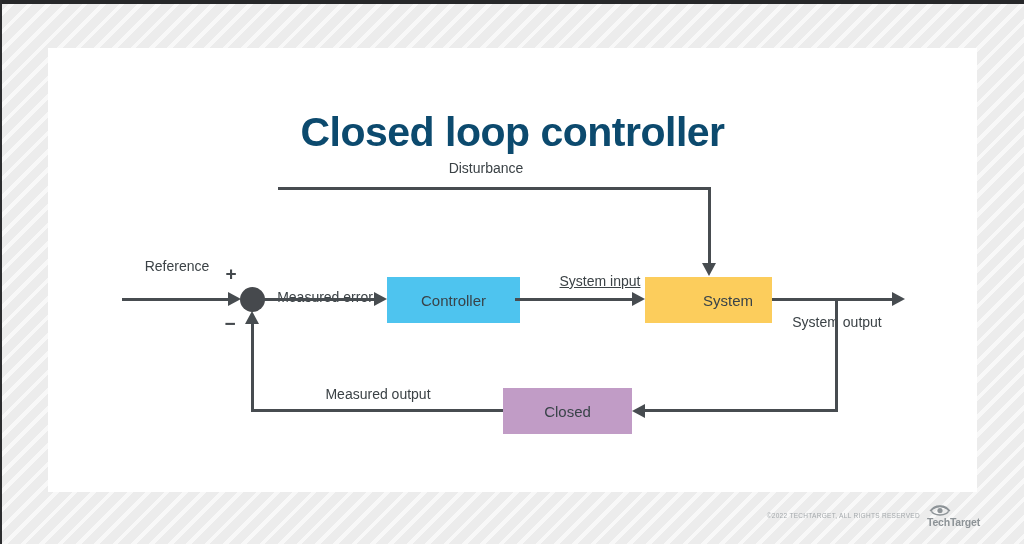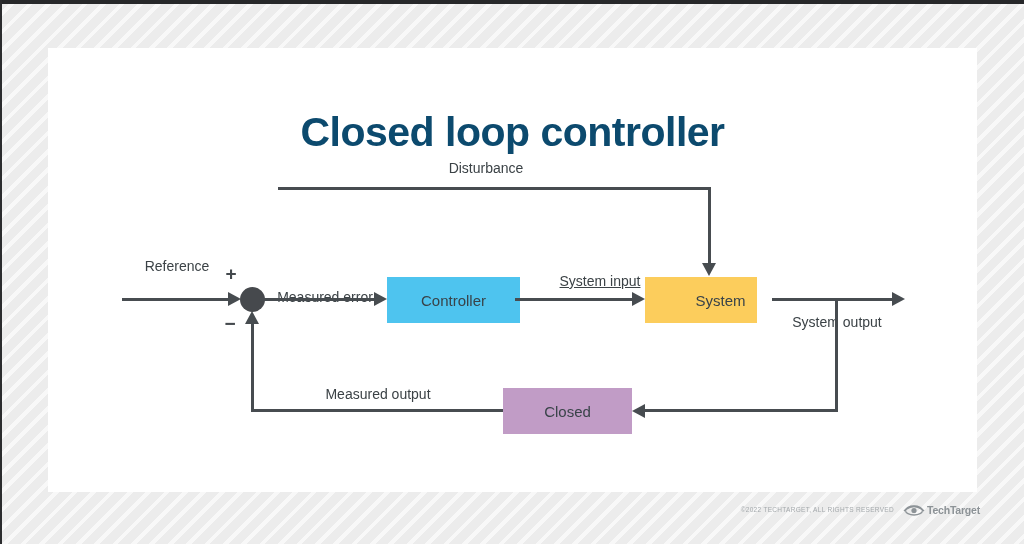--- a/index.html
+++ b/index.html
@@ -30,21 +30,21 @@
   .arrow.left  { border-top:7px solid transparent; border-bottom:7px solid transparent; border-right:13px solid #474c50; }
   .arrow.down  { border-left:7px solid transparent; border-right:7px solid transparent; border-top:13px solid #474c50; }
   .arrow.up    { border-left:7px solid transparent; border-right:7px solid transparent; border-bottom:13px solid #474c50; }
 
   .junction { position:absolute; left:192px; top:239px; width:25px; height:25px;
               border-radius:50%; background:#46494d; }
 
   .block { position:absolute; height:46px; display:flex; align-items:center; justify-content:center;
            font-size:15px; color:#394349; }
   .block.controller { left:339px; top:229px; width:133px; background:#4ec4ef; }
-  .block.system     { left:597px; top:229px; width:112px; background:#fccd5c;padding-left:39px; }
+  .block.system     { left:597px; top:229px; width:127px; background:#fccd5c;padding-left:39px; }
   .block.sensor     { left:455px; top:340px; width:129px; background:#c19cc6; }
 
   .lbl { position:absolute; font-size:14px; color:#3b4246; white-space:nowrap;
          transform:translateX(-50%); }
   .sign { position:absolute; font-size:19px; font-weight:bold; color:#44494d;
           transform:translateX(-50%); line-height:19px; }
 
   
   .dist-h   { left:230px; top:139px; width:433px; height:3px; }
   .dist-v   { left:660px; top:139px; width:3px;  height:77px; }
@@ -55,21 +55,21 @@
   .branch-v { left:787px; top:250px; width:3px;  height:114px; }
   .fb-right { left:596px; top:361px; width:194px; height:3px; }
   .fb-left  { left:203px; top:361px; width:252px; height:3px; }
   .fb-v     { left:203px; top:275px; width:3px;  height:89px; }
 
   .footer {
     position:absolute; top:502px; right:44px;
     display:flex; align-items:center; gap:7px;
   }
   .copyright { font-size:6.5px; letter-spacing:0.3px; color:#a4a9ac; white-space:nowrap; }
-  .brand { display:flex; flex-direction:row; align-items:flex-end; }
+  .brand { display:flex; flex-direction:column; align-items:flex-start; }
   .brand-word { font-size:10.5px; font-weight:bold; color:#8d9397; letter-spacing:-0.2px; }
 </style>
 </head>
 <body>
 
 <div id="page">
   <div class="edge-top"></div>
   <div class="edge-left"></div>
 
   <div id="canvas">

